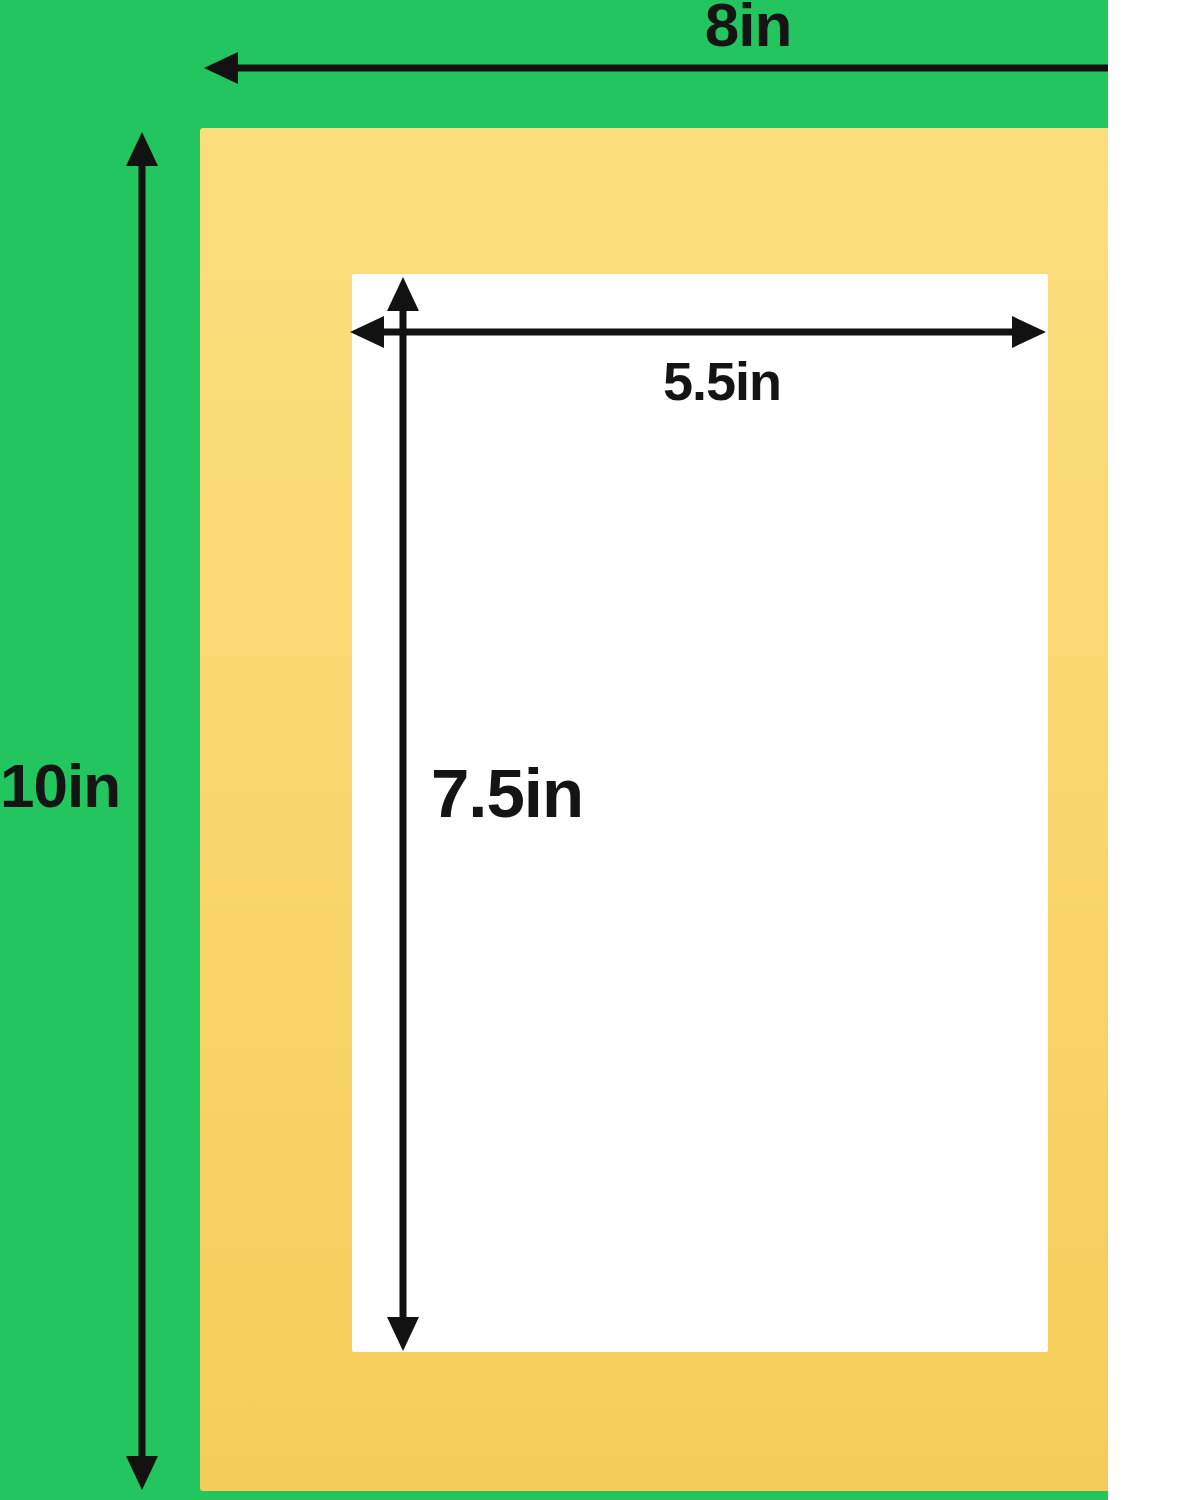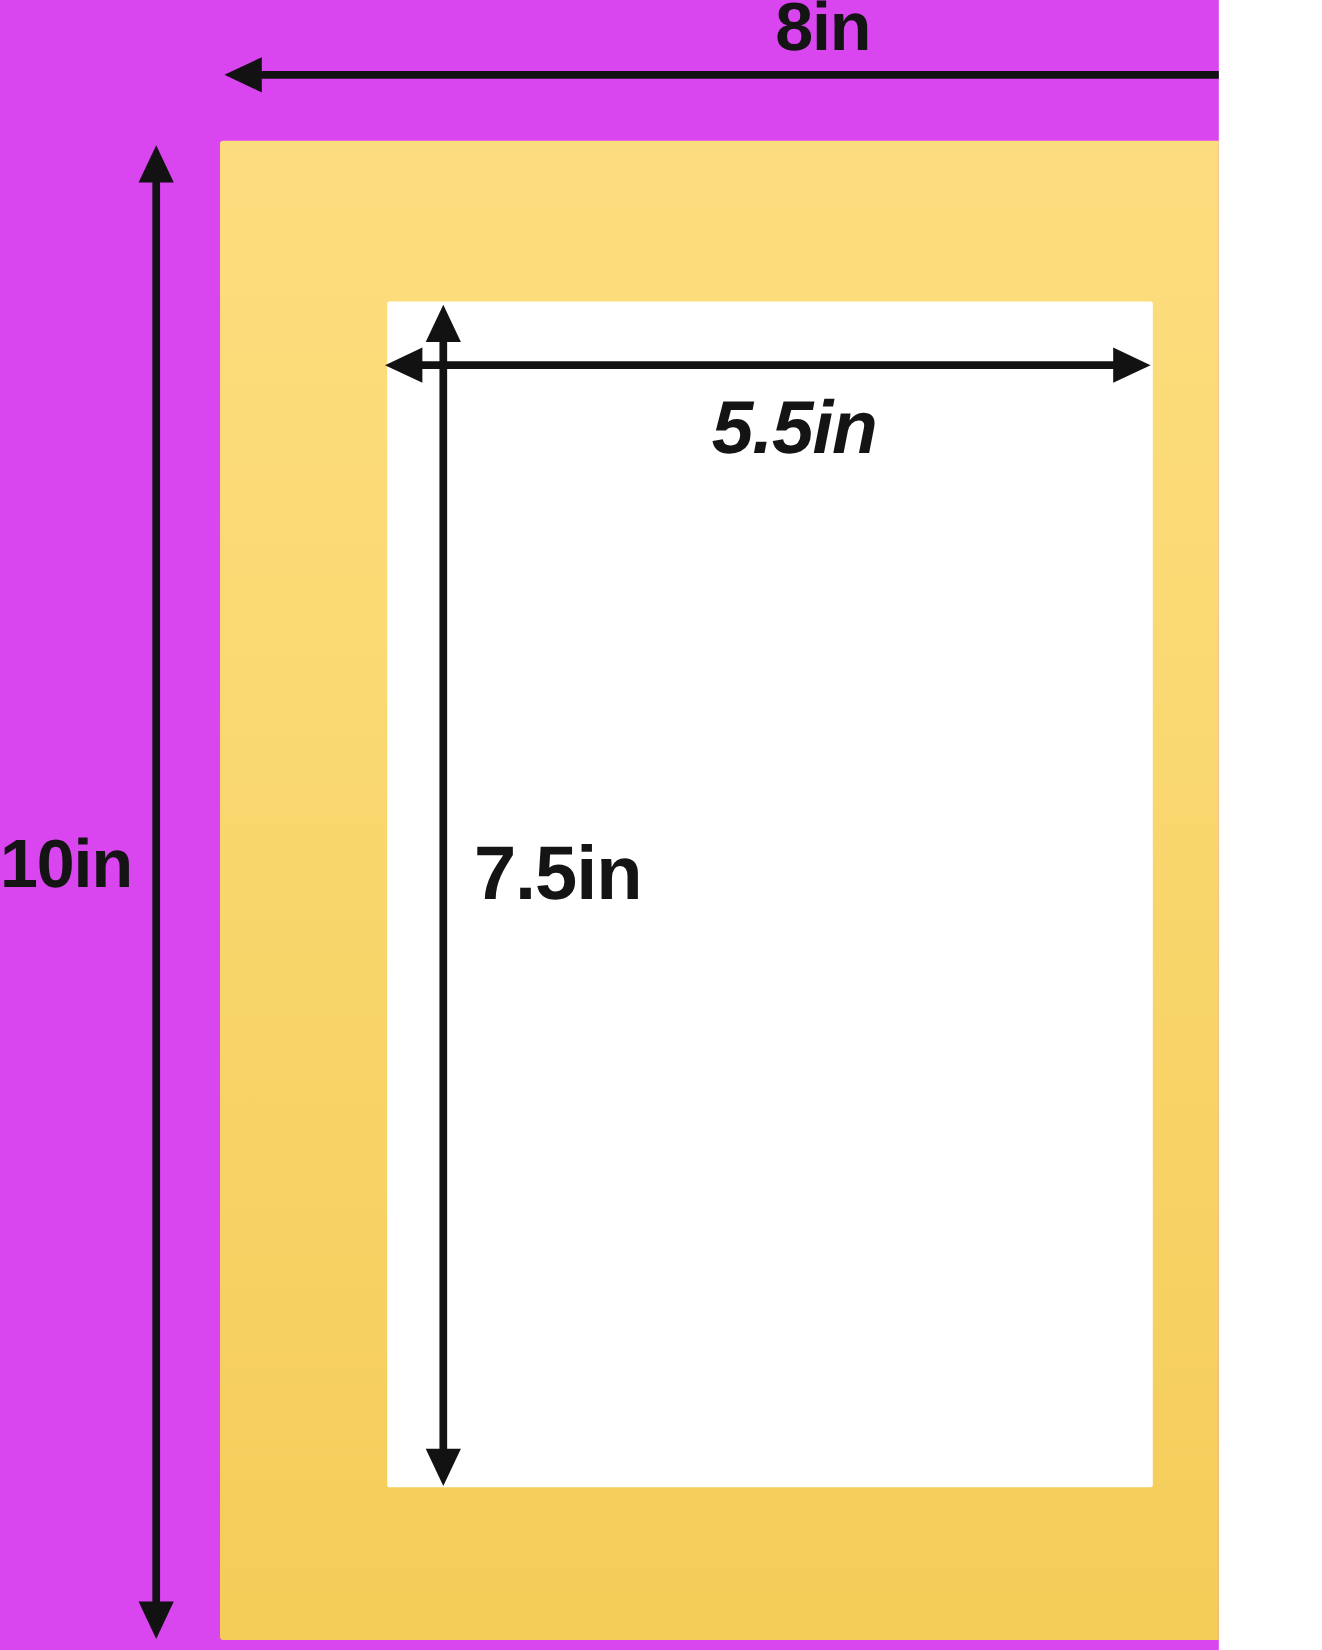--- a/index.html
+++ b/index.html
@@ -5,21 +5,21 @@
   html, body {
     margin: 0;
     padding: 0;
     background: #ffffff;
     font-family: "Liberation Sans", sans-serif;
   }
   .canvas {
     position: relative;
     width: 1108px;
     height: 1500px;
-    background: #d946ef;
+    background: #22c55e;
     overflow: hidden;
   }
   .mat {
     position: absolute;
     left: 200px;
     top: 128px;
     width: 994px;
     height: 1363px;
     background: linear-gradient(180deg, #fcdd7e 0%, #fbda74 30%, #f7d264 70%, #f4cc58 100%);
     border-radius: 3px;
@@ -49,21 +49,21 @@
     color: #141414;
     font-weight: 800;
     font-size: 62px;
     line-height: 1.1;
     text-align: center;
     letter-spacing: -1px;
     white-space: nowrap;
   }
   .label-outer-width  { left: 655px; top: -9px;  width: 186px; }
   .label-outer-height { left: -6px;  top: 752px; width: 132px; }
-  .label-inner-width  { left: 634px; top: 352px; width: 176px; font-size: 68px; font-style: italic; }
+  .label-inner-width  { left: 634px; top: 352px; width: 176px; font-size: 54px; }
   .label-inner-height { left: 430px; top: 756px; width: 154px; font-size: 69px; }
 </style>
 </head>
 <body>
 
 <div class="canvas">
 
   <div class="mat">
     <div class="opening"></div>
   </div>

